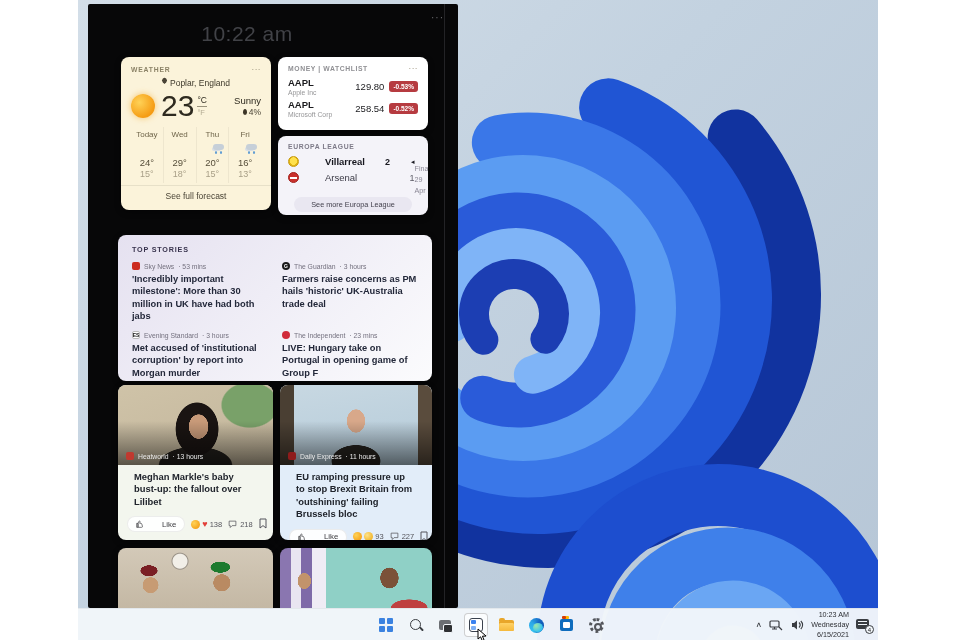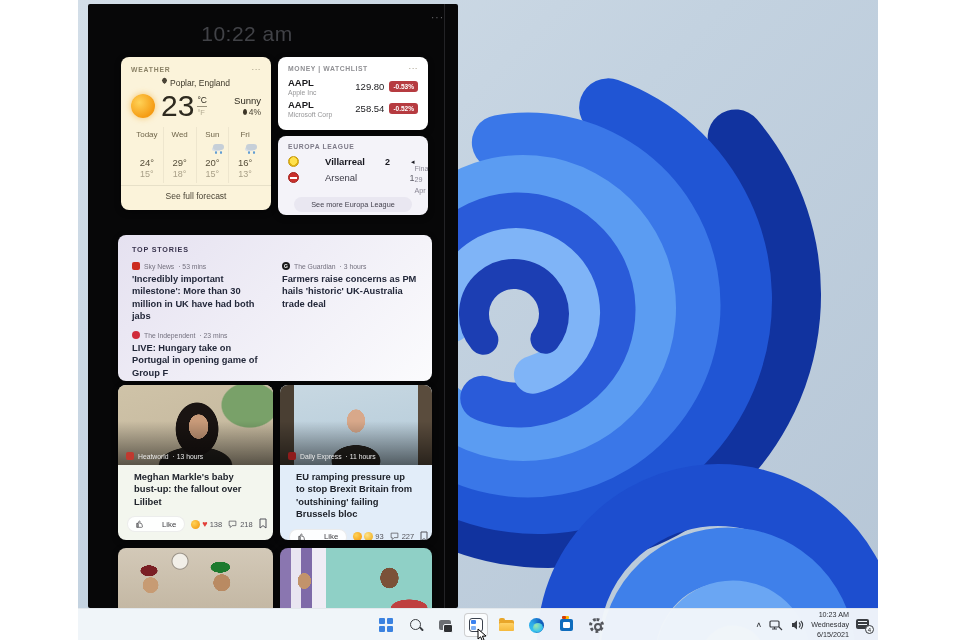--- a/index.html
+++ b/index.html
@@ -251,21 +251,21 @@
             <div class="w-hi">24°</div>
             <div class="w-lo">15°</div>
           </div>
           <div class="w-day">
             <div class="w-day-l">Wed</div>
             <div class="w-ic"><span class="ic-sun"></span></div>
             <div class="w-hi">29°</div>
             <div class="w-lo">18°</div>
           </div>
           <div class="w-day">
-            <div class="w-day-l">Sun</div>
+            <div class="w-day-l">Thu</div>
             <div class="w-ic"><span class="ic-rain"><span class="cl"></span><span class="dr" style="left:3px"></span><span class="dr" style="left:8px"></span></span></div>
             <div class="w-hi">20°</div>
             <div class="w-lo">15°</div>
           </div>
           <div class="w-day">
             <div class="w-day-l">Fri</div>
             <div class="w-ic"><span class="ic-rain"><span class="cl"></span><span class="dr" style="left:3px"></span><span class="dr" style="left:8px"></span></span></div>
             <div class="w-hi">16°</div>
             <div class="w-lo">13°</div>
           </div>
@@ -331,20 +331,28 @@
             </div>
             <div class="s-head">'Incredibly important milestone': More than 30 million in UK have had both jabs</div>
           </div>
           <div class="s-item">
             <div class="s-meta">
               <span class="s-fav" style="background:#1a1a1a;color:#fff;border-radius:50%">G</span>
               <span>The Guardian</span>
               <span>· 3 hours</span>
             </div>
             <div class="s-head">Farmers raise concerns as PM hails 'historic' UK-Australia trade deal</div>
+          </div>
+          <div class="s-item">
+            <div class="s-meta">
+              <span class="s-fav" style="background:#fff;color:#111;border:0.5px solid #bbb">ES</span>
+              <span>Evening Standard</span>
+              <span>· 3 hours</span>
+            </div>
+            <div class="s-head">Met accused of 'institutional corruption' by report into Morgan murder</div>
           </div>
           <div class="s-item">
             <div class="s-meta">
               <span class="s-fav" style="background:#d02b3a;color:#fff;border-radius:50%"></span>
               <span>The Independent</span>
               <span>· 23 mins</span>
             </div>
             <div class="s-head">LIVE: Hungary take on Portugal in opening game of Group F</div>
           </div>
         </div>

